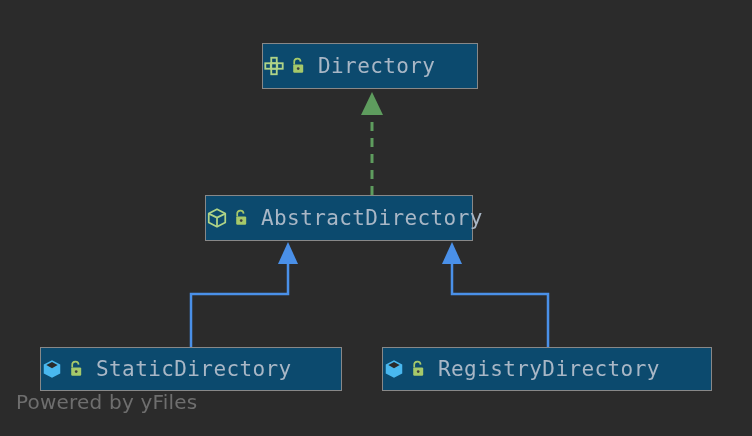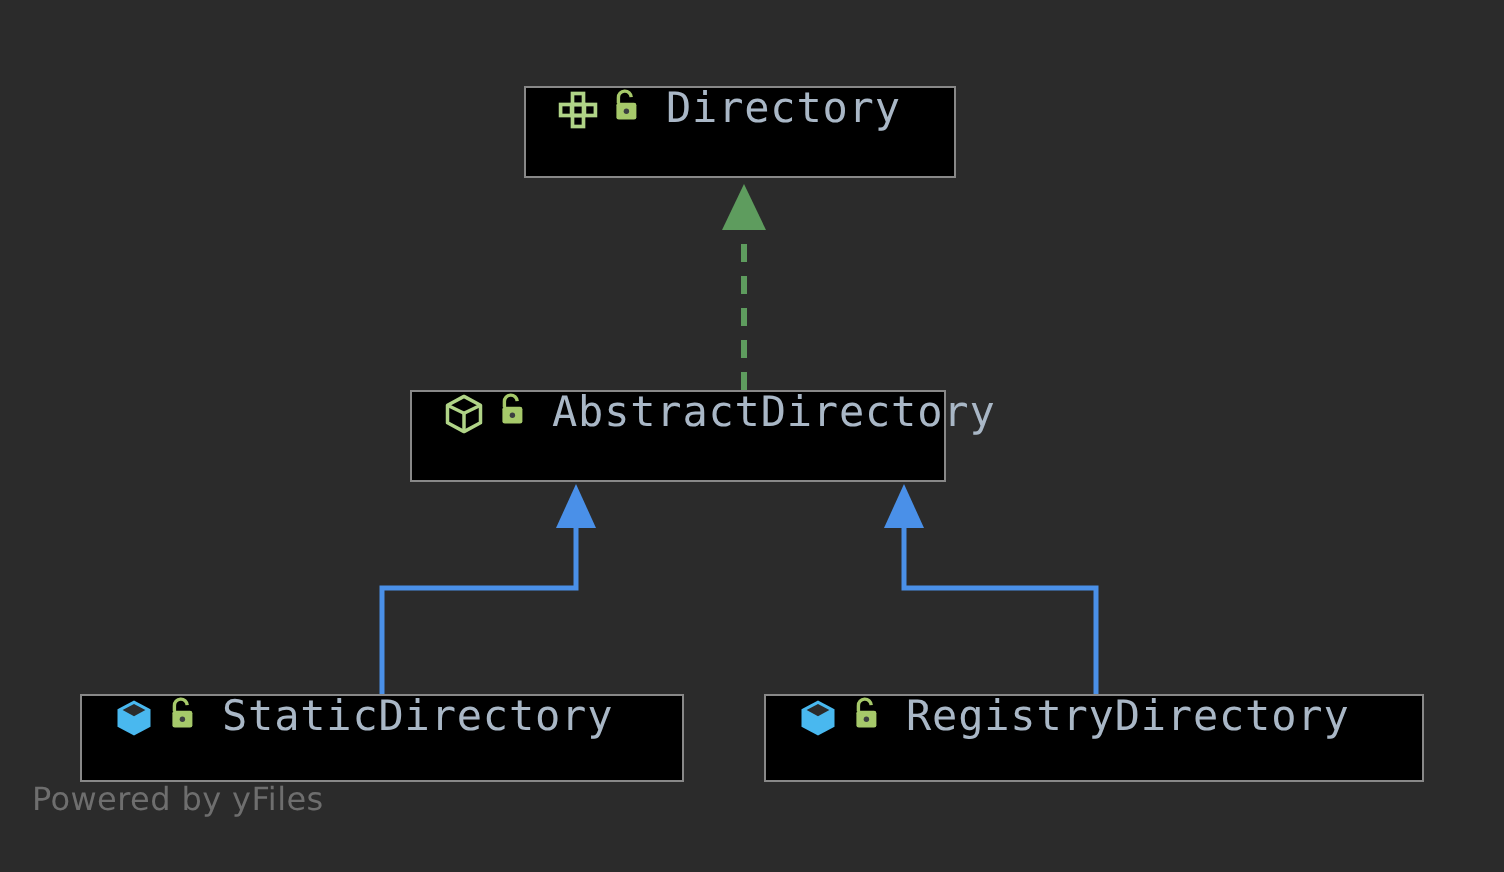--- a/index.html
+++ b/index.html
@@ -19,25 +19,25 @@
     position: absolute;
     left: 0;
     top: 0;
     width: 752px;
     height: 436px;
     pointer-events: none;
   }
   .uml-node {
     position: absolute;
     box-sizing: border-box;
-    background: #000000;
+    background: #0c4a6e;
     border: 1px solid #888888;
     display: flex;
-    align-items: flex-start;
-    padding: 0 15px;
+    align-items: center;
+    padding: 0 0;
     white-space: nowrap;
   }
   .node-type-icon {
     flex: 0 0 auto;
     width: 22px;
     height: 22px;
     display: block;
     margin-right: 5px;
   }
   .node-vis-icon {
@@ -52,21 +52,21 @@
     font-size: 21px;
     letter-spacing: 0.4px;
     color: #a9b7c6;
     line-height: 1;
   }
   #watermark {
     position: absolute;
     left: 16px;
     top: 390px;
     font-family: "DejaVu Sans", sans-serif;
-    font-size: 16px;
+    font-size: 20px;
     color: #6e6e6e;
     letter-spacing: 0.2px;
     user-select: none;
   }
 </style>
 </head>
 <body>
 
 <div id="canvas">
 

